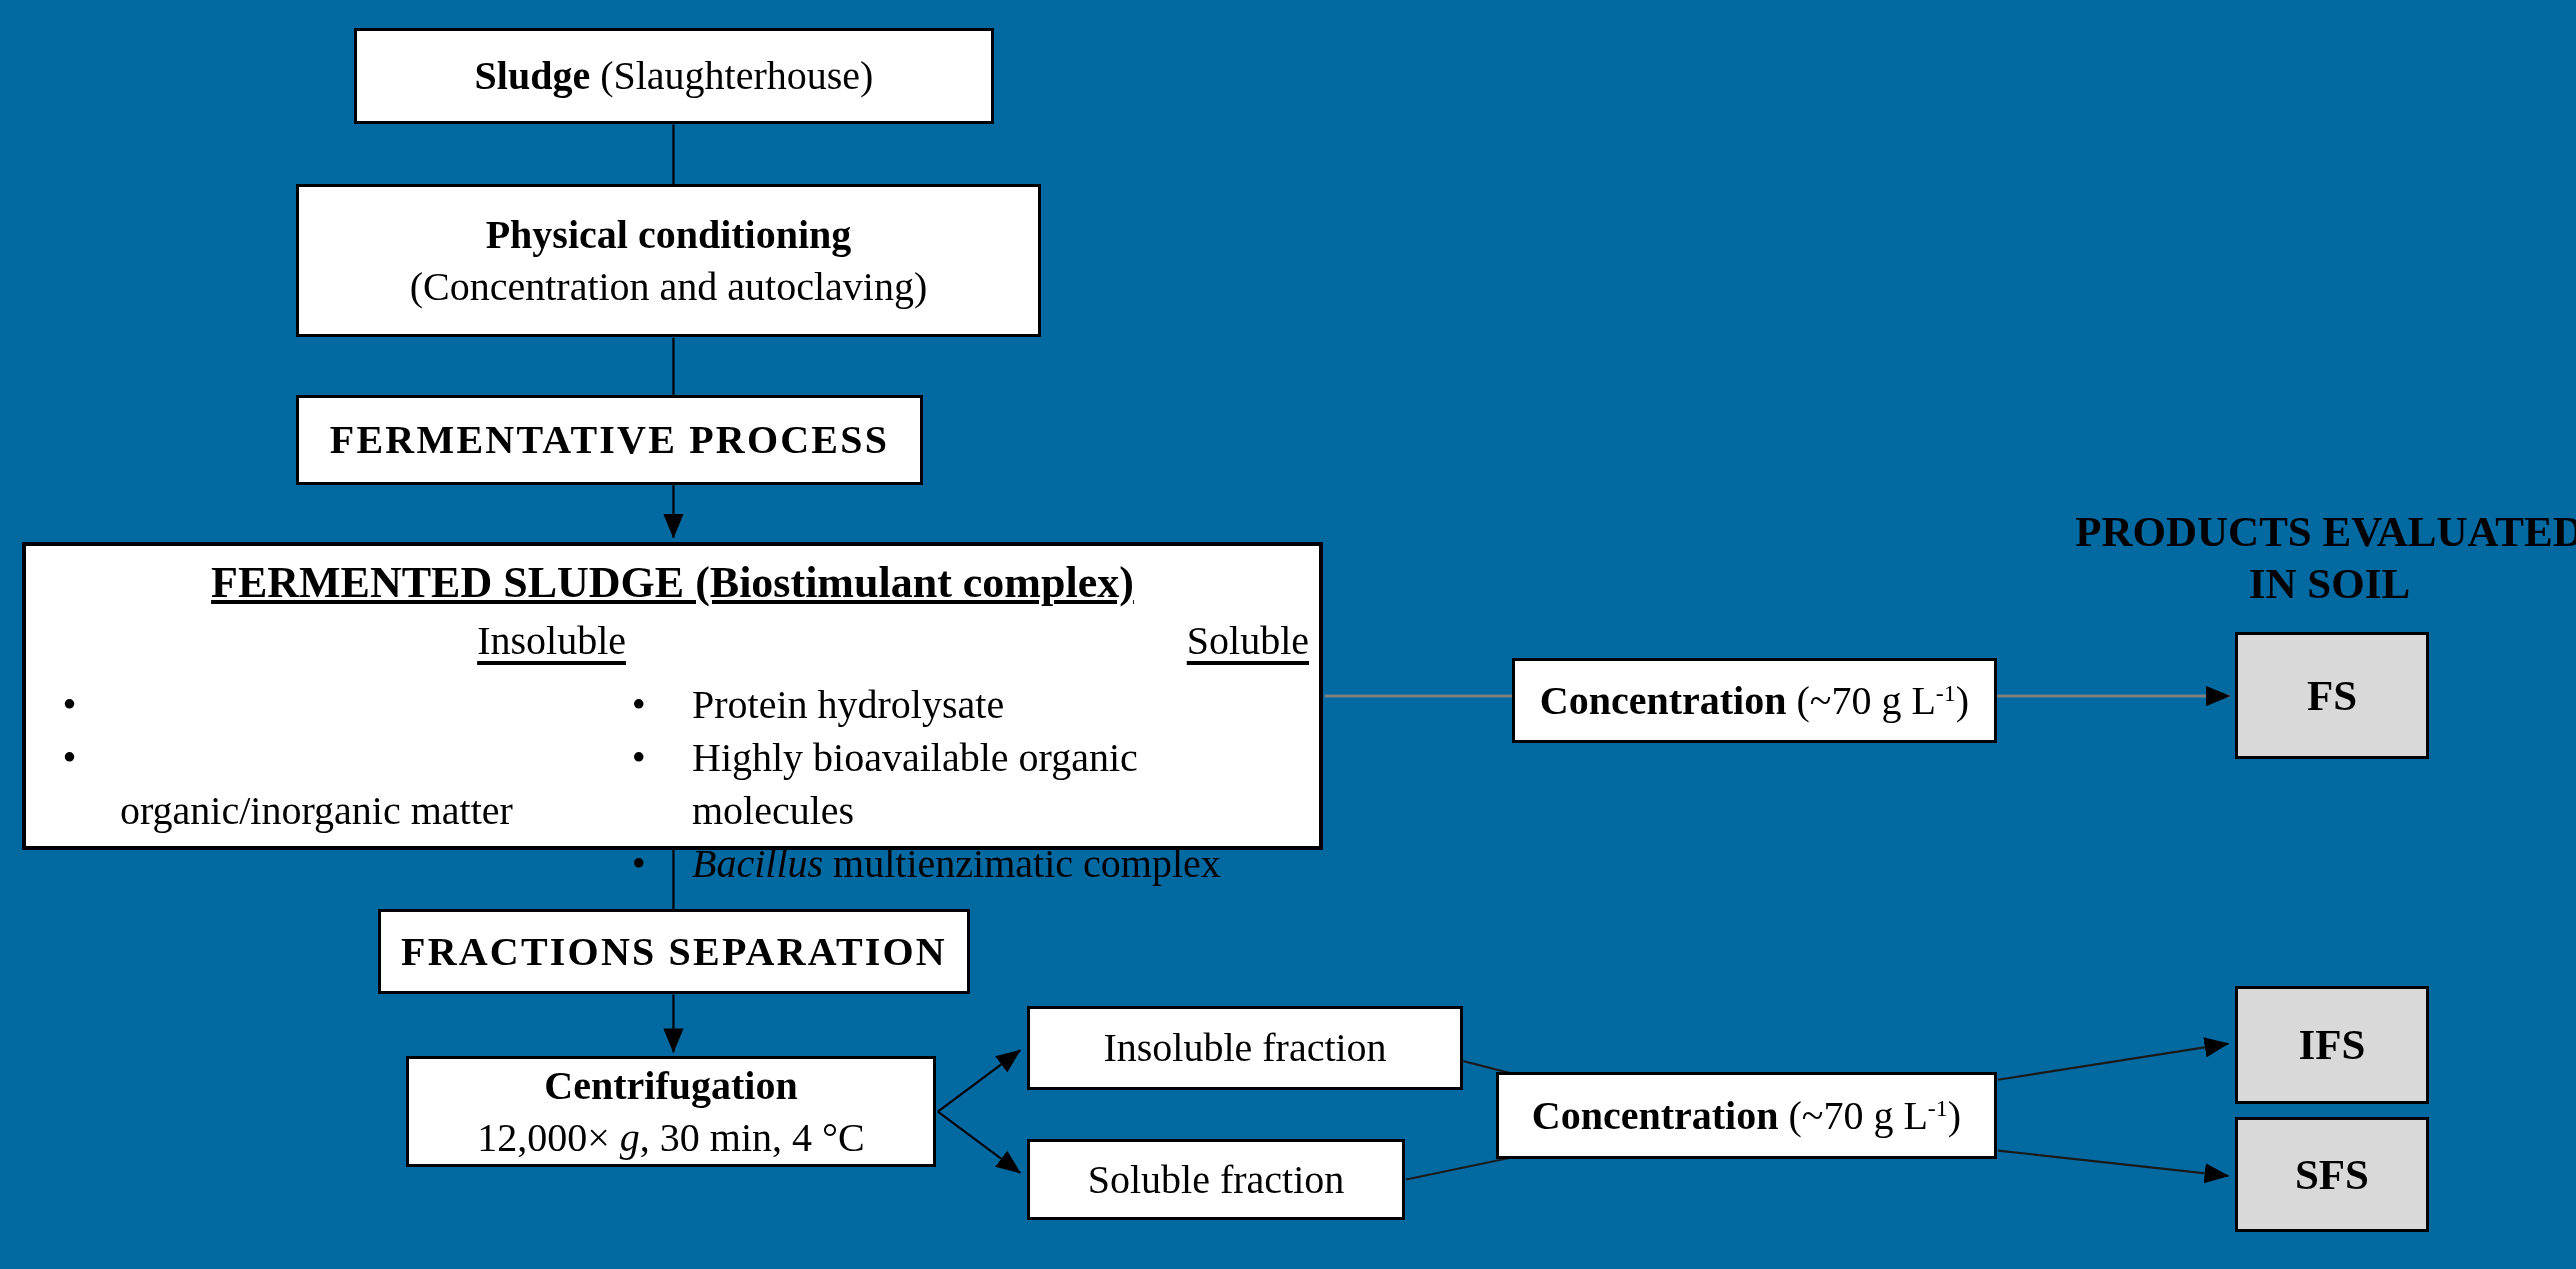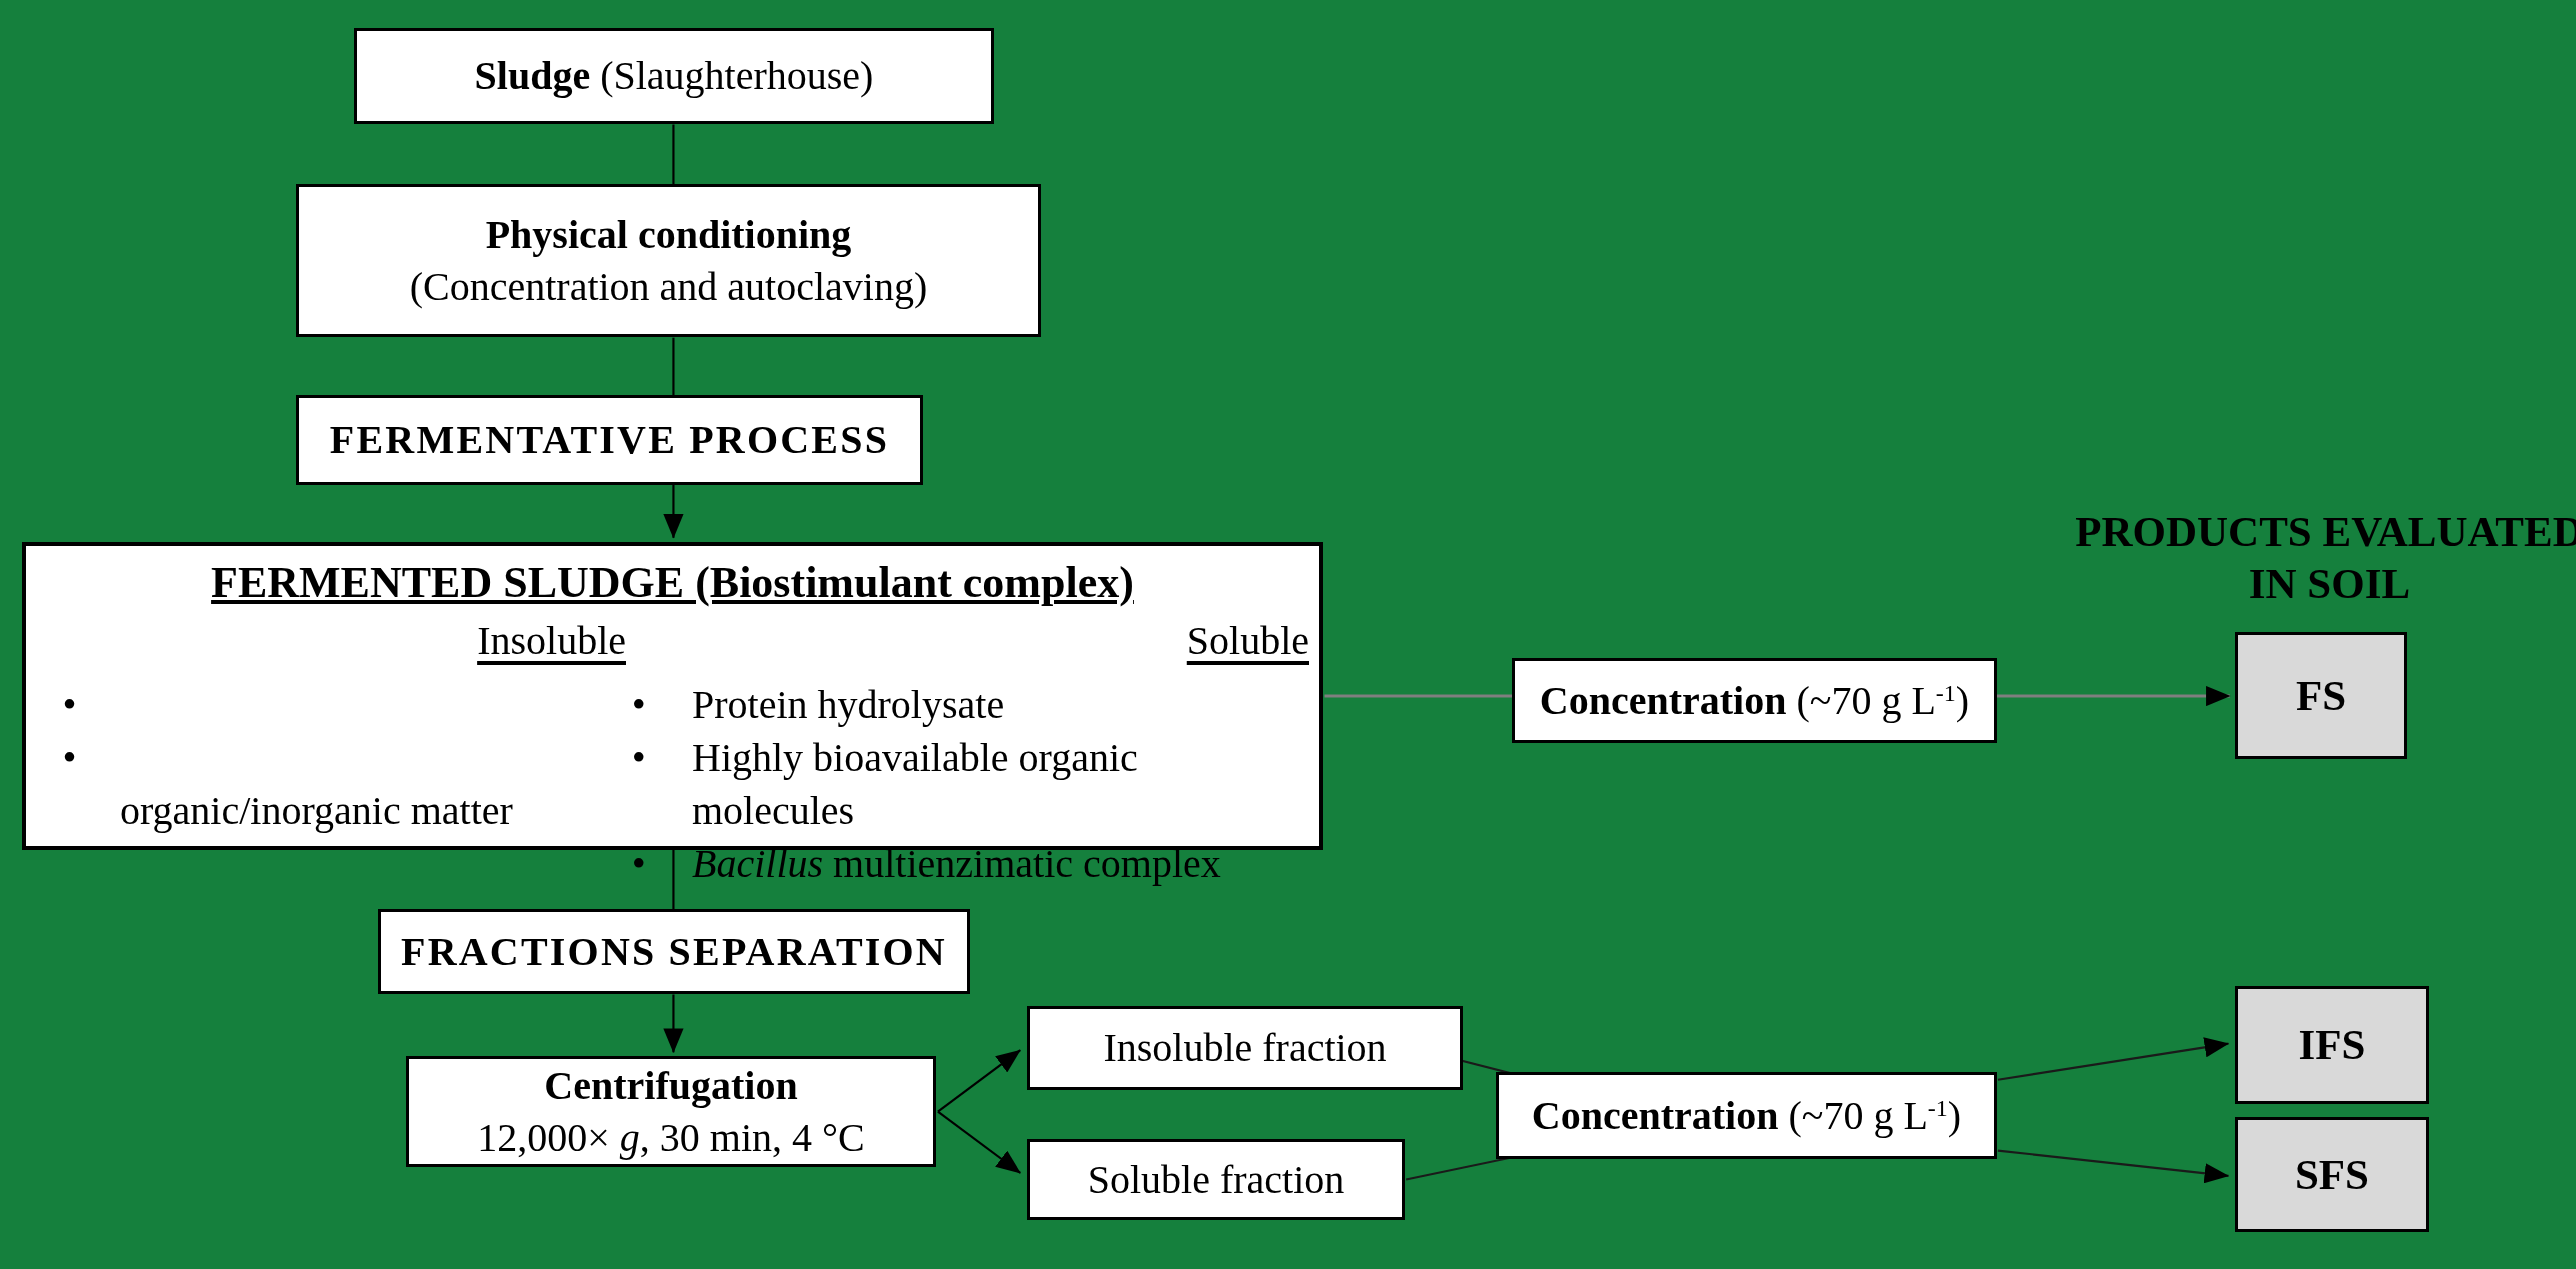--- a/index.html
+++ b/index.html
@@ -1,20 +1,20 @@
 <!DOCTYPE html>
 <html style="font-size:11.6px"><head>
 <meta charset="utf-8">
 <style>
   html, body { margin: 0; padding: 0; background: #ffffff; }
   .canvas {
     position: relative;
     width: 2576px;
     height: 1270px;
-    background: #15803d;
+    background: #0369a1;
     font-family: "Liberation Serif", "DejaVu Serif", serif;
     font-size: 40px;
     color: #000000;
     overflow: hidden;
   }
   svg.wires { position: absolute; left: 0; top: 0; z-index: 1; }
   .box {
     position: absolute;
     box-sizing: border-box;
     background: #ffffff;
@@ -72,21 +72,21 @@
   .box-sludge        { left: 354px;  top: 28px;   width: 640px; height: 96px; }
   .box-physical      { left: 296px;  top: 184px;  width: 745px; height: 153px; }
   .box-fermentative  { left: 296px;  top: 395px;  width: 627px; height: 90px; }
   .box-fermented     { left: 22px;   top: 542px;  width: 1301px; height: 308px; }
   .box-fractions     { left: 378px;  top: 909px; width: 592px;  height: 85px; }
   .box-centrifuge    { left: 406px;  top: 1056px; width: 530px;  height: 111px; }
   .box-insol-frac    { left: 1027px; top: 1006px; width: 436px;  height: 84px; }
   .box-sol-frac      { left: 1027px; top: 1139px; width: 378px;  height: 81px; }
   .box-conc-top      { left: 1512px; top: 658px;  width: 485px;  height: 85px; }
   .box-conc-bottom   { left: 1496px; top: 1072px; width: 501px;  height: 87px; }
-  .box-fs            { left: 2235px; top: 632px;  width: 172px;  height: 127px; }
+  .box-fs            { left: 2235px; top: 632px;  width: 194px;  height: 127px; }
   .box-ifs           { left: 2235px; top: 986px; width: 194px;  height: 118px; }
   .box-sfs           { left: 2235px; top: 1117px; width: 194px;  height: 115px; }
   .hdr-products      { left: 2062px; top: 506px;  width: 535px; }
 </style>
 </head>
 <body>
 
 <div class="canvas">
 
   <svg class="wires" width="2576" height="1270" viewBox="0 0 3565 1757">

